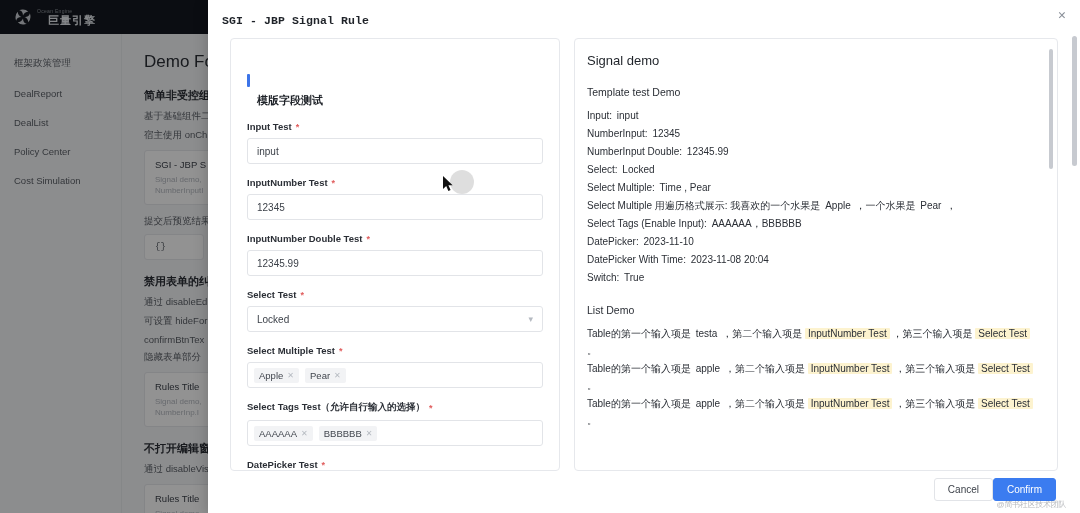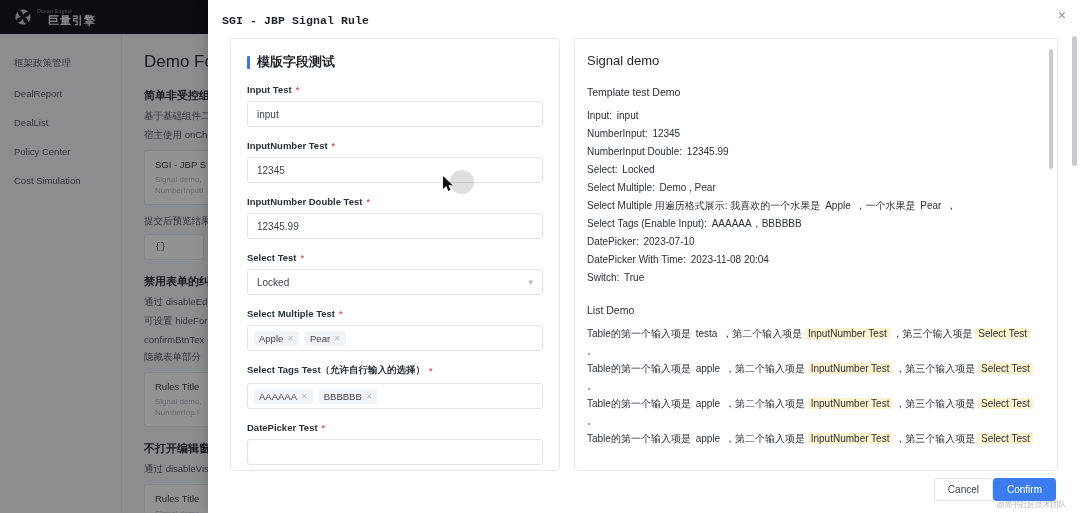--- a/index.html
+++ b/index.html
@@ -83,21 +83,21 @@
   .panel {
     border: 1px solid #e6e8ec; border-radius: 4px; background: #fff;
     overflow: hidden; position: relative;
   }
   #form-panel { width: 330px; flex: none; padding: 14px 16px 0 16px; }
   #preview-panel { flex: 1; padding: 14px 18px 0 12px; }
 
   
   .sec-head { display: flex; align-items: center; gap: 7px; margin-bottom: 13px; }
   .sec-bar { width: 3px; height: 13px; background: #3c74e8; border-radius: 1px; }
-  .sec-label { font-size: 13px; font-weight: bold; color: #1f2329; }
+  .sec-label { font-size: 11px; font-weight: bold; color: #1f2329; margin-top: 40px; }
 
   .field { margin-bottom: 13px; }
   .field-label {
     font-size: 9.5px; font-weight: bold; color: #2b2f36;
     margin-bottom: 6px; display: flex; align-items: center; gap: 4px;
   }
   .req { color: #e05c5c; font-size: 9px; line-height: 8px; }
   .control {
     height: 26px; border: 1px solid #e2e4e8; border-radius: 3px;
     background: #fff; display: flex; align-items: center;
@@ -341,38 +341,38 @@
       <div class="pv-row">
         <span class="k">NumberInput Double:</span>
         <span class="v soft">12345.99</span>
       </div>
       <div class="pv-row">
         <span class="k">Select:</span>
         <span class="v soft">Locked</span>
       </div>
       <div class="pv-row">
         <span class="k">Select Multiple:</span>
-        <span class="v soft">Demo , Pear</span>
+        <span class="v soft">Time , Pear</span>
       </div>
 
       <div class="pv-row">
         <span>Select Multiple 用遍历格式展示: 我喜欢的一个水果是</span>
         <span class="soft">Apple</span>
         <span>，一个水果是</span>
         <span class="soft">Pear</span>
         <span>，</span>
       </div>
 
       <div class="pv-row">
         <span class="k">Select Tags (Enable Input):</span>
         <span class="v soft">AAAAAA，BBBBBB</span>
       </div>
       <div class="pv-row">
         <span class="k">DatePicker:</span>
-        <span class="v soft">2023-07-10</span>
+        <span class="v soft">2023-11-10</span>
       </div>
       <div class="pv-row">
         <span class="k">DatePicker With Time:</span>
         <span class="v soft">2023-11-08 20:04</span>
       </div>
       <div class="pv-row">
         <span class="k">Switch:</span>
         <span class="v soft">True</span>
       </div>
 
@@ -399,28 +399,20 @@
       </div>
       <div class="pv-li">
         <span>Table的第一个输入项是</span>
         <span class="soft">apple</span>
         <span>，第二个输入项是</span>
         <span class="hl">InputNumber Test</span>
         <span>，第三个输入项是</span>
         <span class="hl">Select Test</span>
         <span>。</span>
       </div>
-      <div class="pv-li">
-        <span>Table的第一个输入项是</span>
-        <span class="soft">apple</span>
-        <span>，第二个输入项是</span>
-        <span class="hl">InputNumber Test</span>
-        <span>，第三个输入项是</span>
-        <span class="hl">Select Test</span>
-      </div>
 
       <div class="vbar" id="preview-scroll"></div>
     </section>
 
   </div>
 
   <div id="modal-footer">
     <button class="btn">Cancel</button>
     <button class="btn primary">Confirm</button>
     <span id="watermark">@简书社区技术团队</span>

